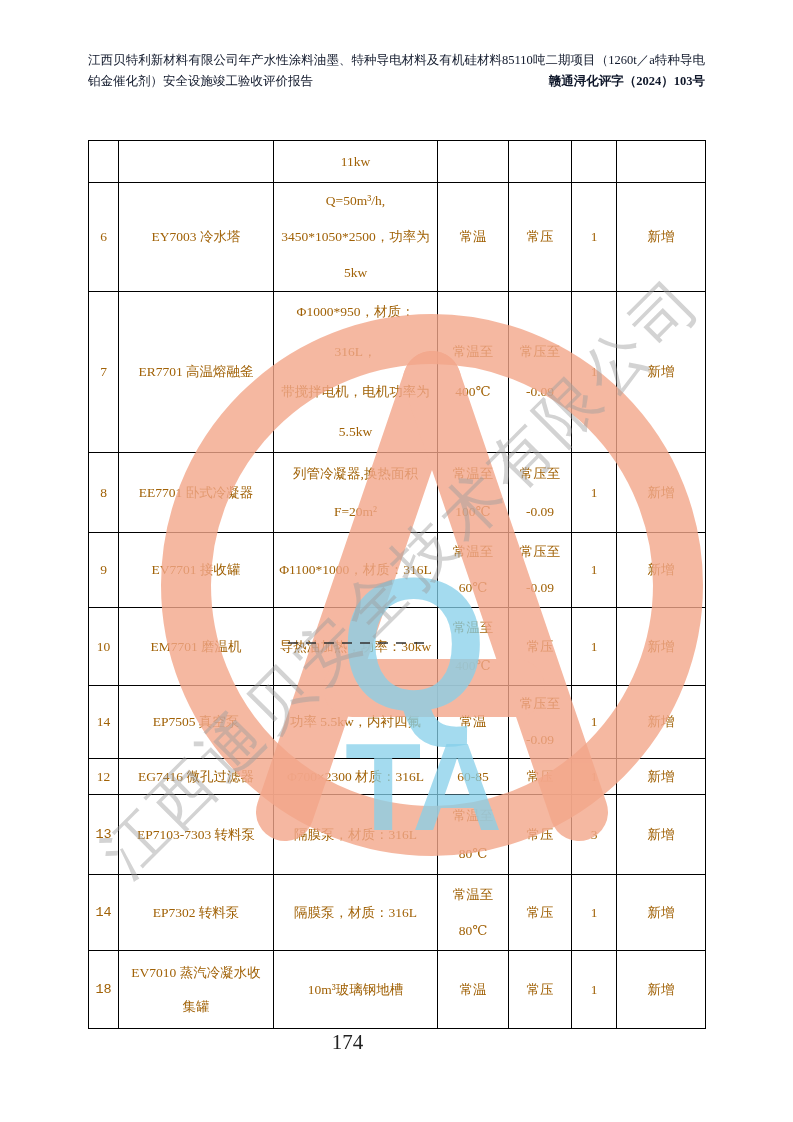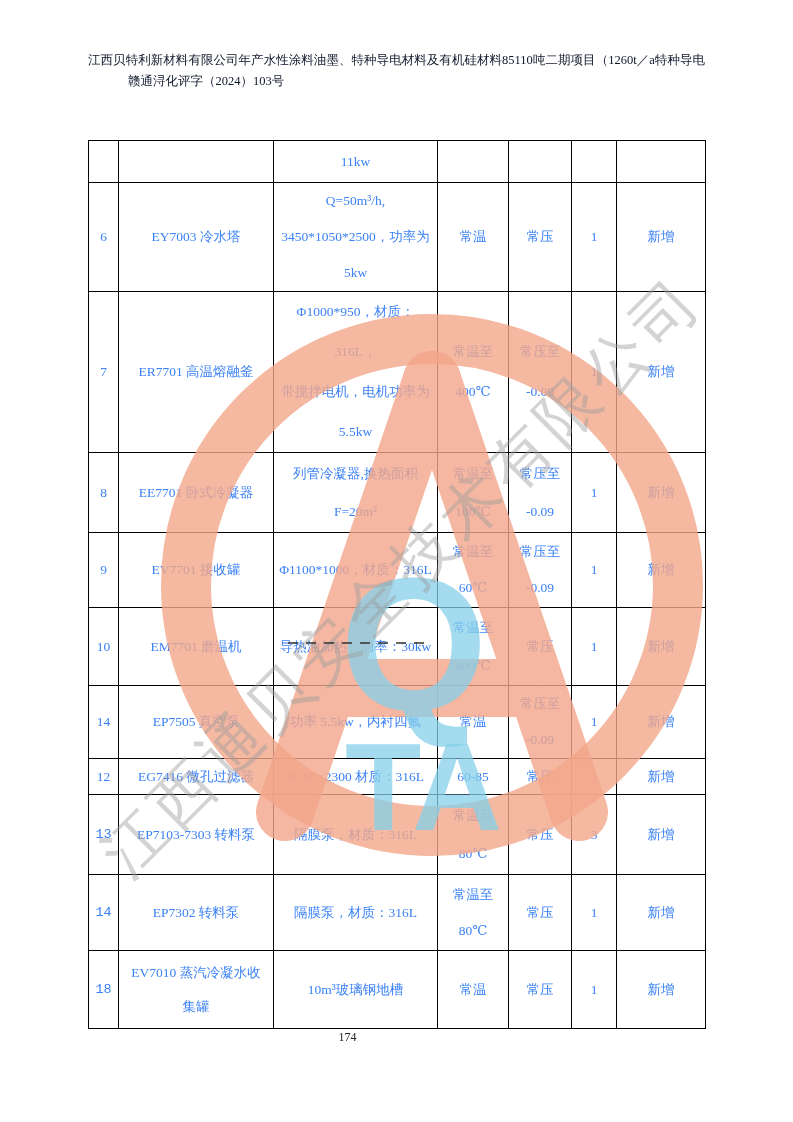--- a/index.html
+++ b/index.html
@@ -8,26 +8,26 @@
     font-family:"Liberation Serif","DejaVu Serif",serif;color:#000;
     overflow:hidden;
   }
   
   .doc-header{
     position:absolute;left:88px;top:50px;width:617px;
     font-size:12.5px;line-height:21px;color:#0f172a;
   }
   .hline{text-align:justify;text-align-last:justify;}
   .hline3{display:flex;justify-content:space-between;align-items:baseline;}
-  .hline3 .right{font-weight:normal;padding-left:40px;}
+  .hline3 .right{font-weight:bold;padding-left:40px;}
   
   table.equip{
     position:absolute;left:88px;top:140px;width:617px;
     border-collapse:collapse;table-layout:fixed;
-    font-size:13.5px;color:#3b82f6;
+    font-size:13.5px;color:#a16207;
   }
   table.equip td{
     border:1px solid #000;text-align:center;vertical-align:middle;
     padding:0 2px;white-space:pre-line;overflow:hidden;
   }
   table.equip{border:1.5px solid #000;}
   tr.r0 {height:42px;} .r0 td{line-height:26px;}
   tr.r1 {height:108px;}.r1 td{line-height:36px;margin-top:12px;}
   tr.r2 {height:118px;}.r2 td{line-height:40px;}
   tr.r3 {height:80px;} .r3 td{line-height:38px;}
@@ -37,29 +37,30 @@
   tr.r7 {height:36px;} .r7 td{line-height:24px;}
   tr.r8 {height:80px;} .r8 td{line-height:38px;}
   tr.r9 {height:76px;} .r9 td{line-height:36px;}
   tr.r10{height:78px;} .r10 td{line-height:34px;margin-left:12px;}
   td.seq-top{vertical-align:top;padding-top:3px;line-height:20px !important;font-family:Liberation Mono, monospace;}
   
   .watermark{position:absolute;left:0;top:0;width:793px;height:1122px;pointer-events:none;}
   
   .page-number{
     position:absolute;left:0;top:1030px;width:695px;text-align:center;
-    font-size:12px;color:#222;
+    font-size:21px;color:#222;
   }
 </style>
 </head>
 <body>
 
 <div class="doc-header">
   <div class="hline">江西贝特利新材料有限公司年产水性涂料油墨、特种导电材料及有机硅材料85110吨二期项目（1260t／a特种导电</div>
   <div class="hline3">
+    <span>铂金催化剂）安全设施竣工验收评价报告</span>
     <span class="right">赣通浔化评字（2024）103号</span>
   </div>
 </div>
 
 <table class="equip">
   <colgroup>
     <col style="width:30px">
       <col style="width:155px">
       <col style="width:164px">
     <col style="width:71px">

